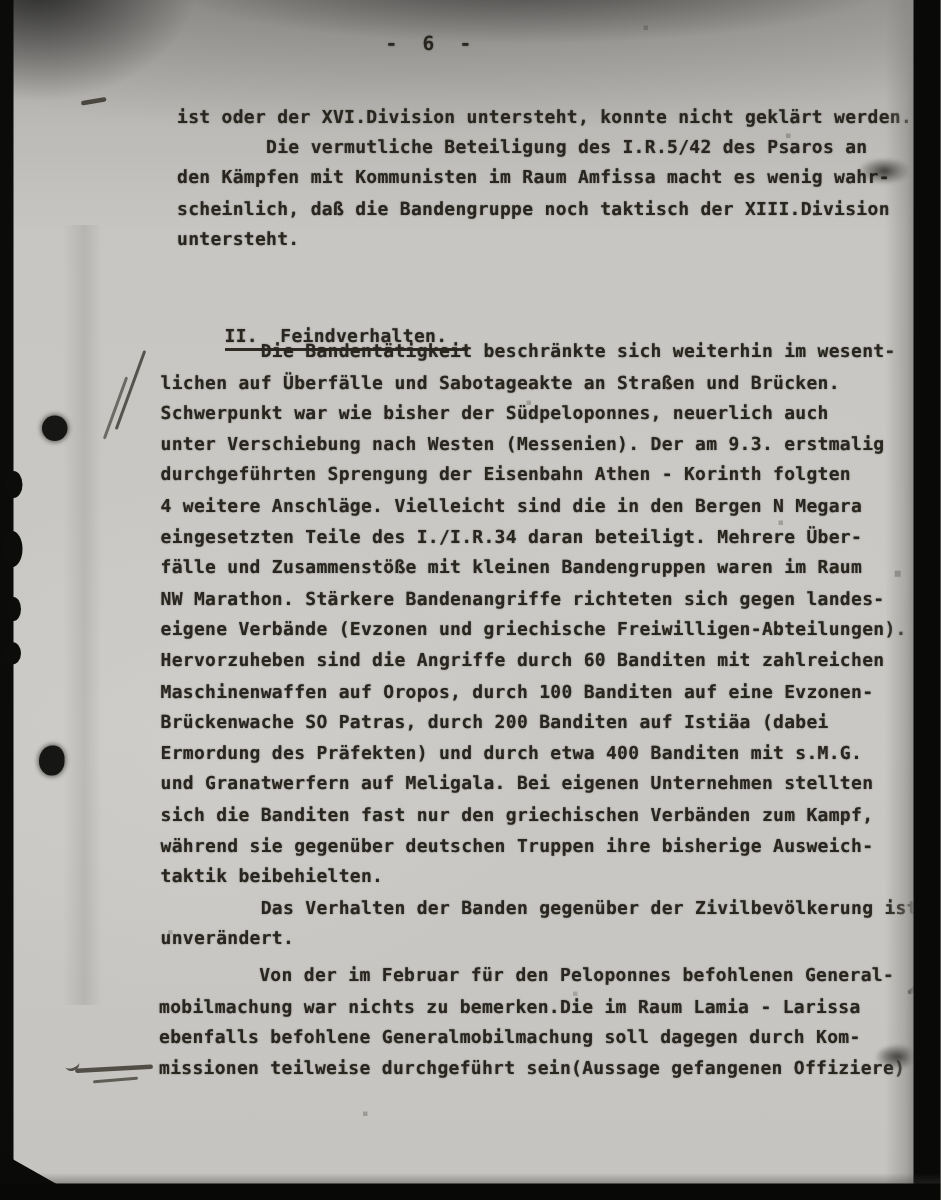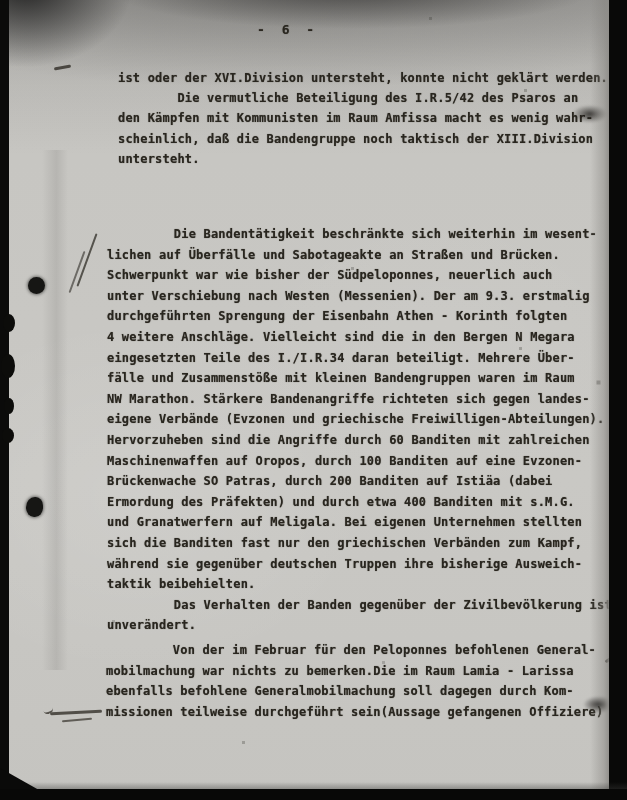--- a/index.html
+++ b/index.html
@@ -100,20 +100,23 @@
   <div class="layer crease"></div>
 
   <div class="layer txt page-number">- 6 -</div>
 
   <div class="layer txt block-intro">ist oder der XVI.Division untersteht, konnte nicht geklärt werden.
         Die vermutliche Beteiligung des I.R.5/42 des Psaros an
 den Kämpfen mit Kommunisten im Raum Amfissa macht es wenig wahr-
 scheinlich, daß die Bandengruppe noch taktisch der XIII.Division
 untersteht.</div>
 
+  <div class="layer txt heading-wrap">
+    <span class="heading-text">II.  Feindverhalten.</span>
+  </div>
 
   <div class="layer txt block-body">         Die Bandentätigkeit beschränkte sich weiterhin im wesent-
 lichen auf Überfälle und Sabotageakte an Straßen und Brücken.
 Schwerpunkt war wie bisher der Südpeloponnes, neuerlich auch
 unter Verschiebung nach Westen (Messenien). Der am 9.3. erstmalig
 durchgeführten Sprengung der Eisenbahn Athen - Korinth folgten
 4 weitere Anschläge. Vielleicht sind die in den Bergen N Megara
 eingesetzten Teile des I./I.R.34 daran beteiligt. Mehrere Über-
 fälle und Zusammenstöße mit kleinen Bandengruppen waren im Raum
 NW Marathon. Stärkere Bandenangriffe richteten sich gegen landes-

